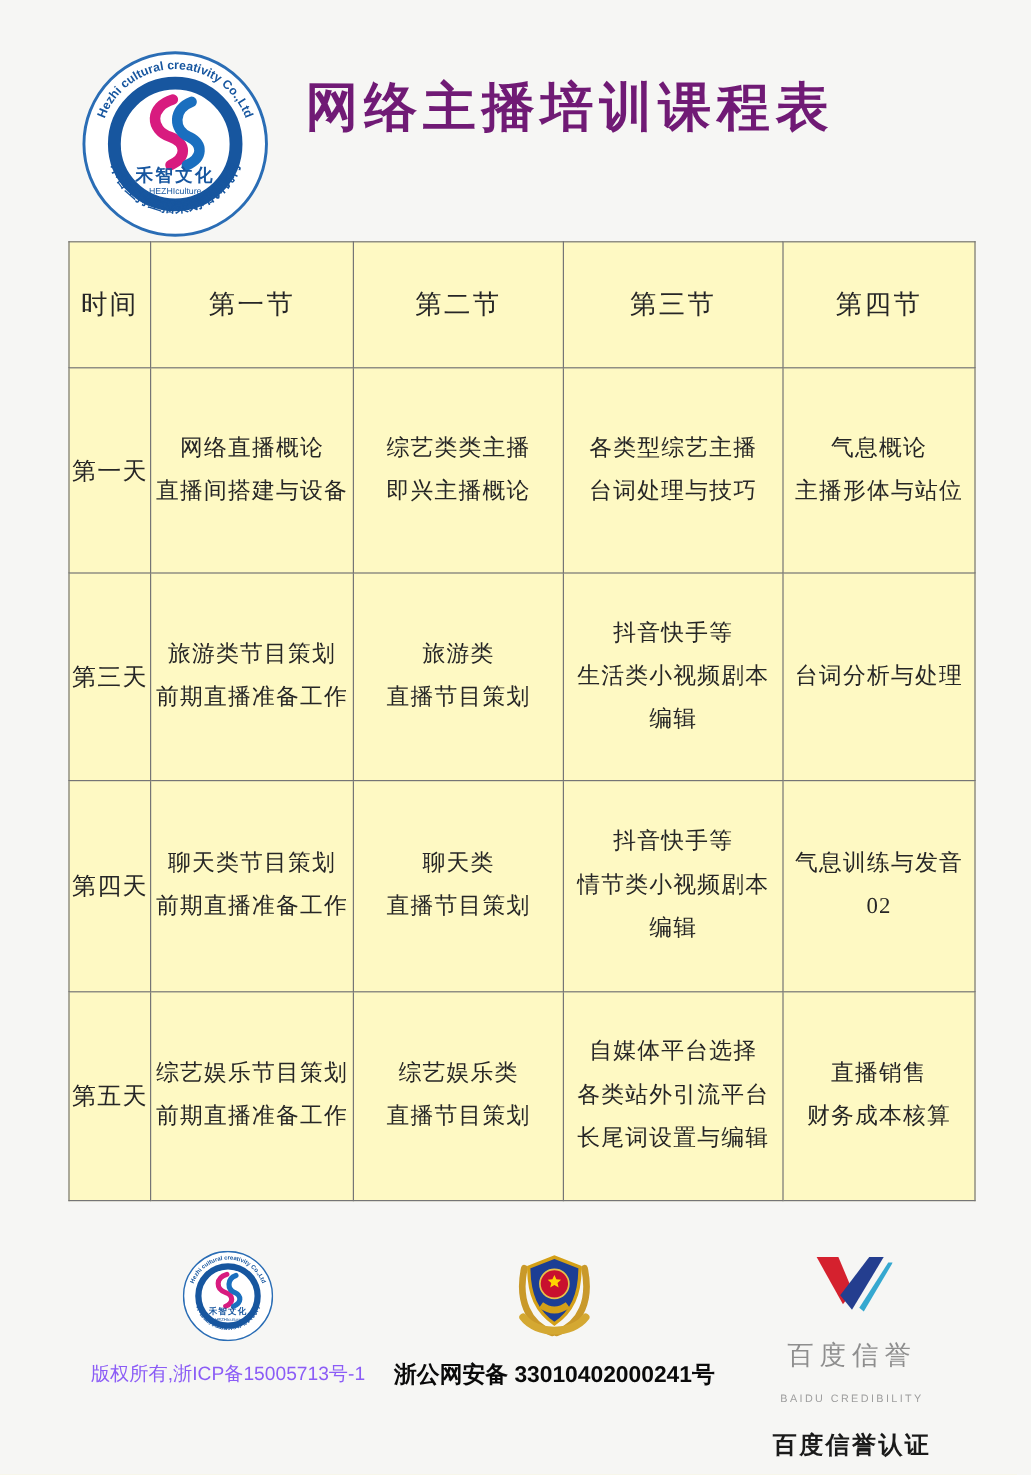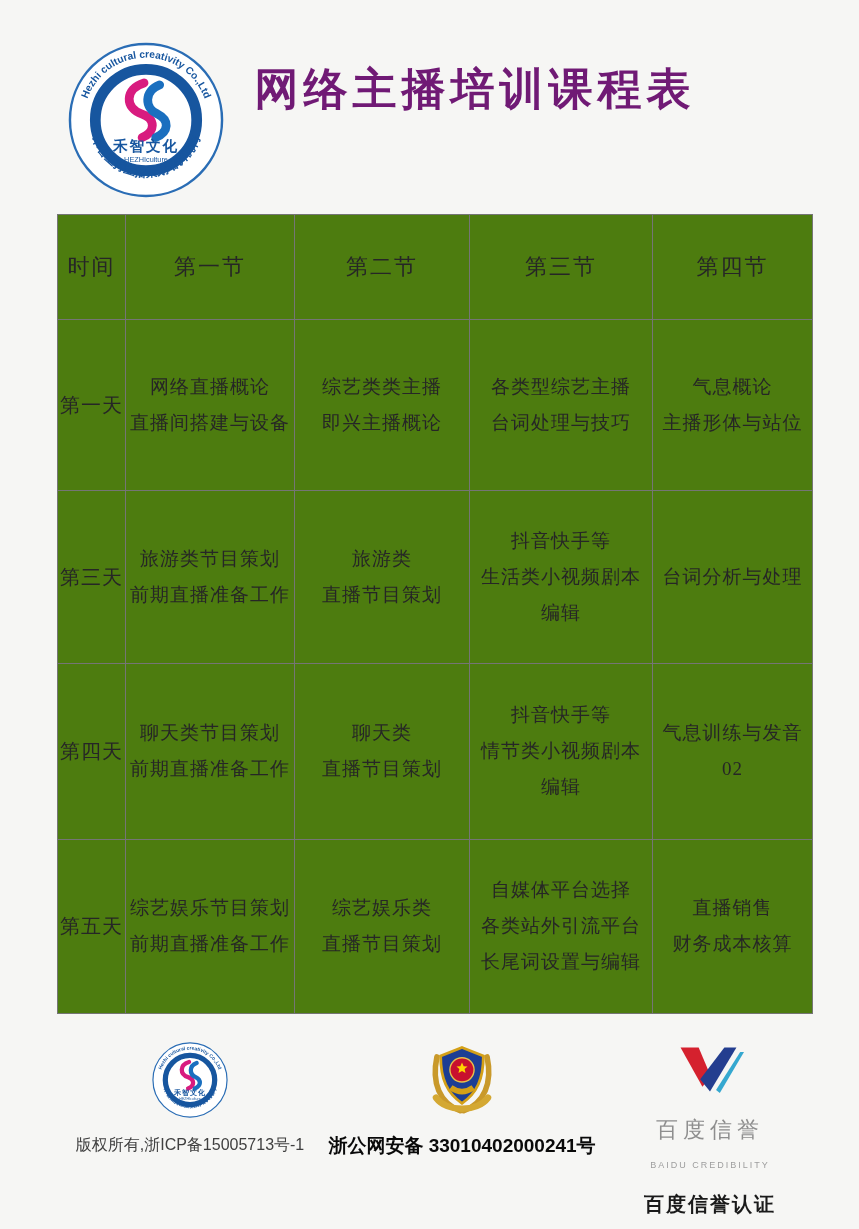--- a/index.html
+++ b/index.html
@@ -26,24 +26,24 @@
     font-size:44px; font-weight:bold; color:#701a75;
     letter-spacing:5px; line-height:1.35;
     font-family:"Liberation Serif", serif;
   }
   .page-subtitle {
     margin-top:12px; font-size:19px; color:#1f1f1f; letter-spacing:0.5px;
   }
 
   
   table.course-table {
-    position:absolute; left:57px; top:214px;
+    position:absolute; left:57px; top:201px;
     width:755px; height:800px;
     border-collapse:collapse; table-layout:fixed;
-    background:#4d7c0f;
+    background:#fef9c3;
   }
   table.course-table th, table.course-table td {
     border:1px solid #757575;
     text-align:center; vertical-align:middle;
     font-weight:normal; color:#262626;
     padding:2px;
   }
   thead tr { height:105px; }
   tbody tr:nth-child(1){ height:112px; }
   tbody tr:nth-child(2){ height:111px; }
@@ -56,21 +56,21 @@
   .cell-line { font-size:19px; line-height:36px; letter-spacing:1px; }
 
   
   .footer-group { position:absolute; top:1042px; display:flex; flex-direction:column; align-items:center; }
   .footer-left  { left:60px;  width:260px; }
   .footer-mid   { left:332px; width:260px; }
   .footer-right { left:610px; width:200px;gap:14px; }
 
   .hezhi-logo-small { width:76px; height:76px; }
   .copyright-text {
-    margin-top:17px; font-size:16px; color:#404040;
+    margin-top:17px; font-size:16px; color:#8b5cf6;
     font-family:"Liberation Sans", sans-serif; white-space:nowrap;
   }
   .police-badge-svg { width:78px; height:78px; }
   .police-text {
     margin-top:13px; font-size:19px; font-weight:bold; color:#0a0a0a;
     font-family:"Liberation Sans", sans-serif; white-space:nowrap;
   }
   .baidu-v-svg { width:68px; height:52px; margin-top:3px; }
   .baidu-cn {
     margin-top:4px; font-size:22px; color:#8e8e8e; letter-spacing:5px;

